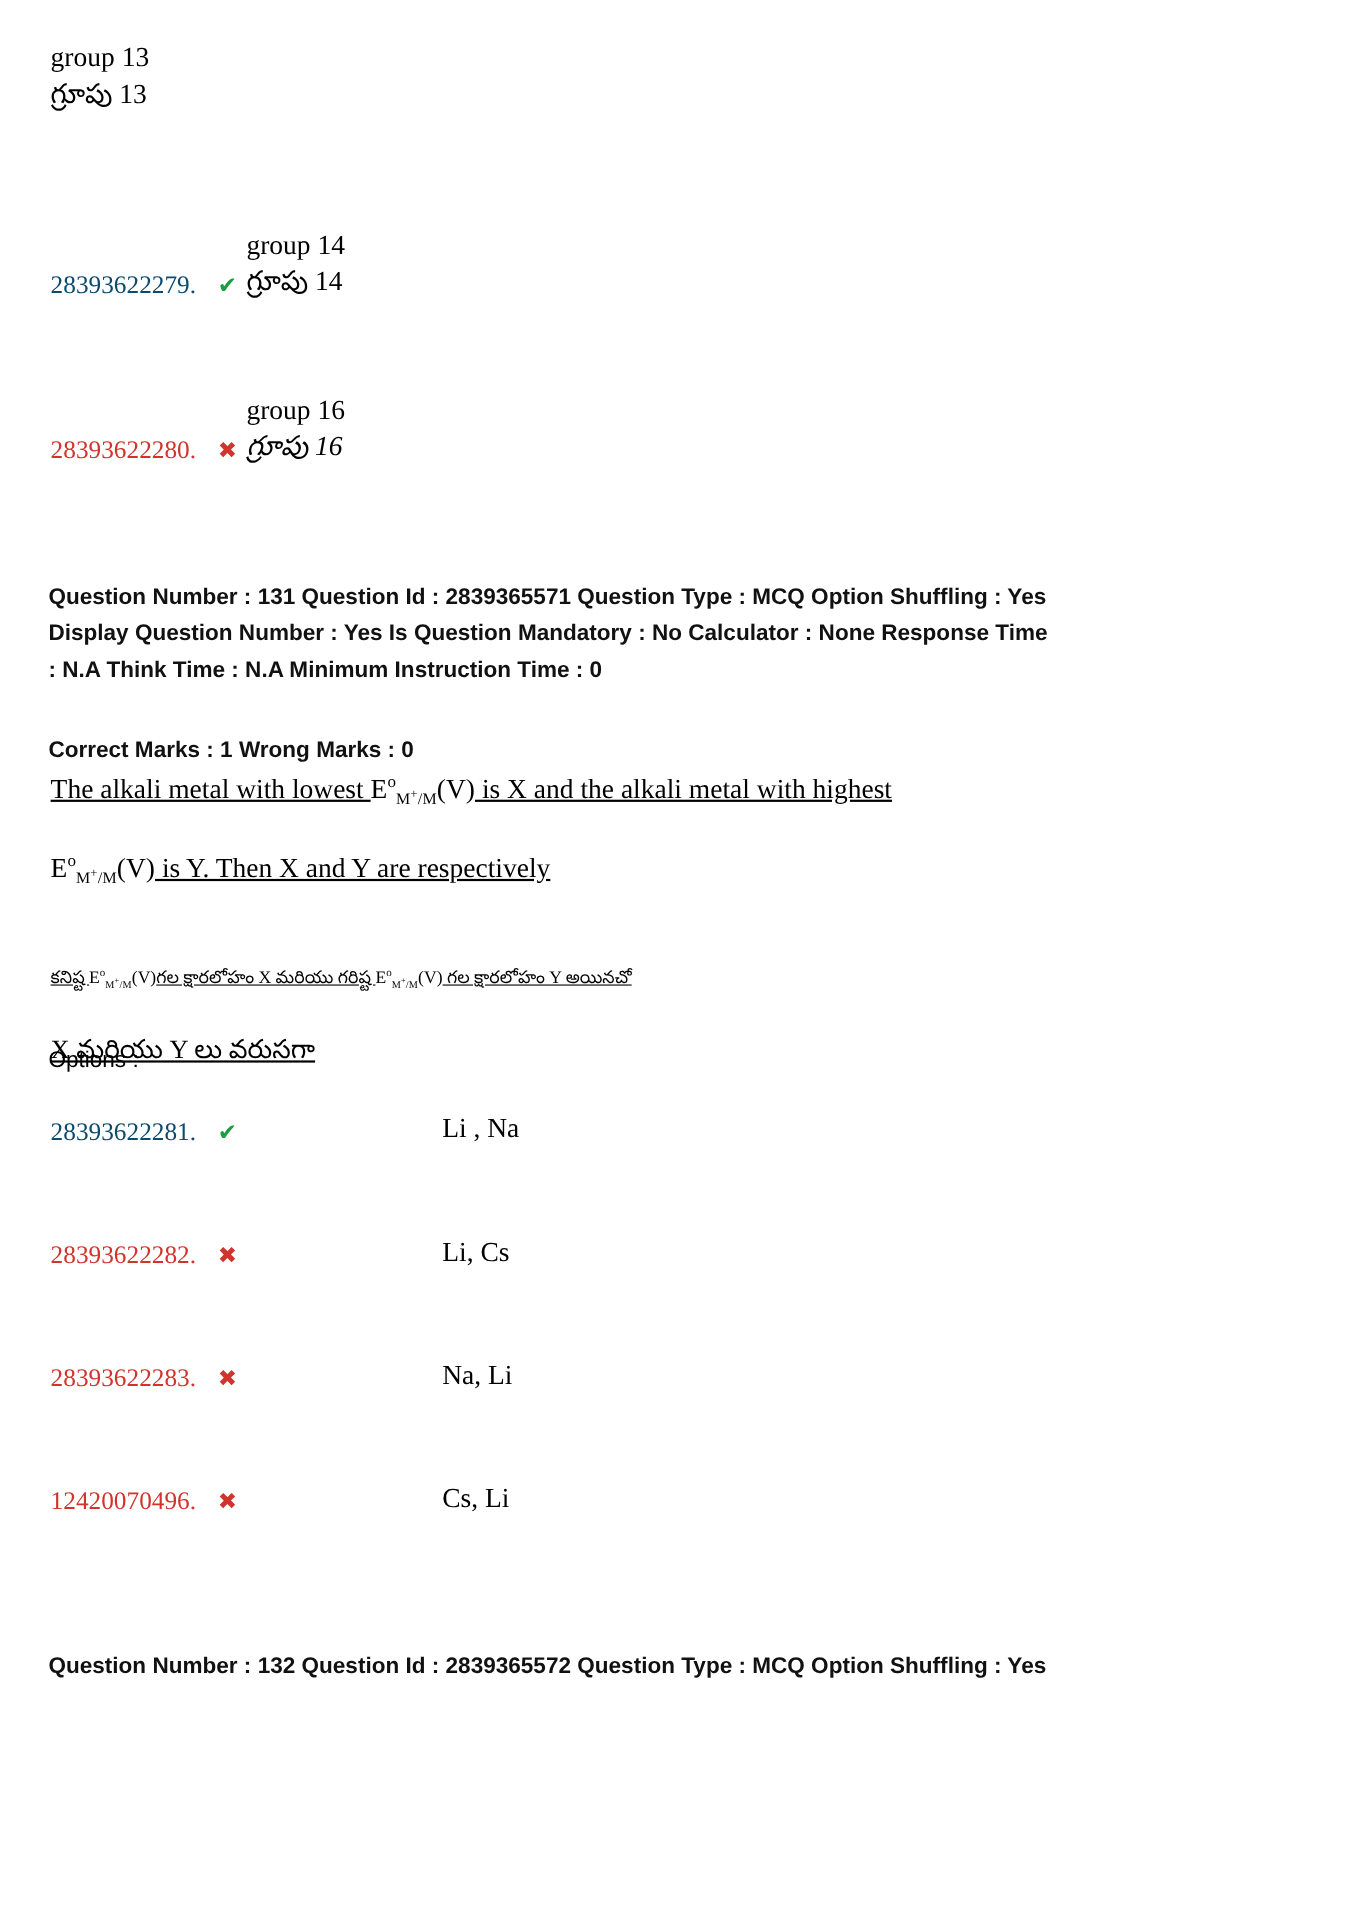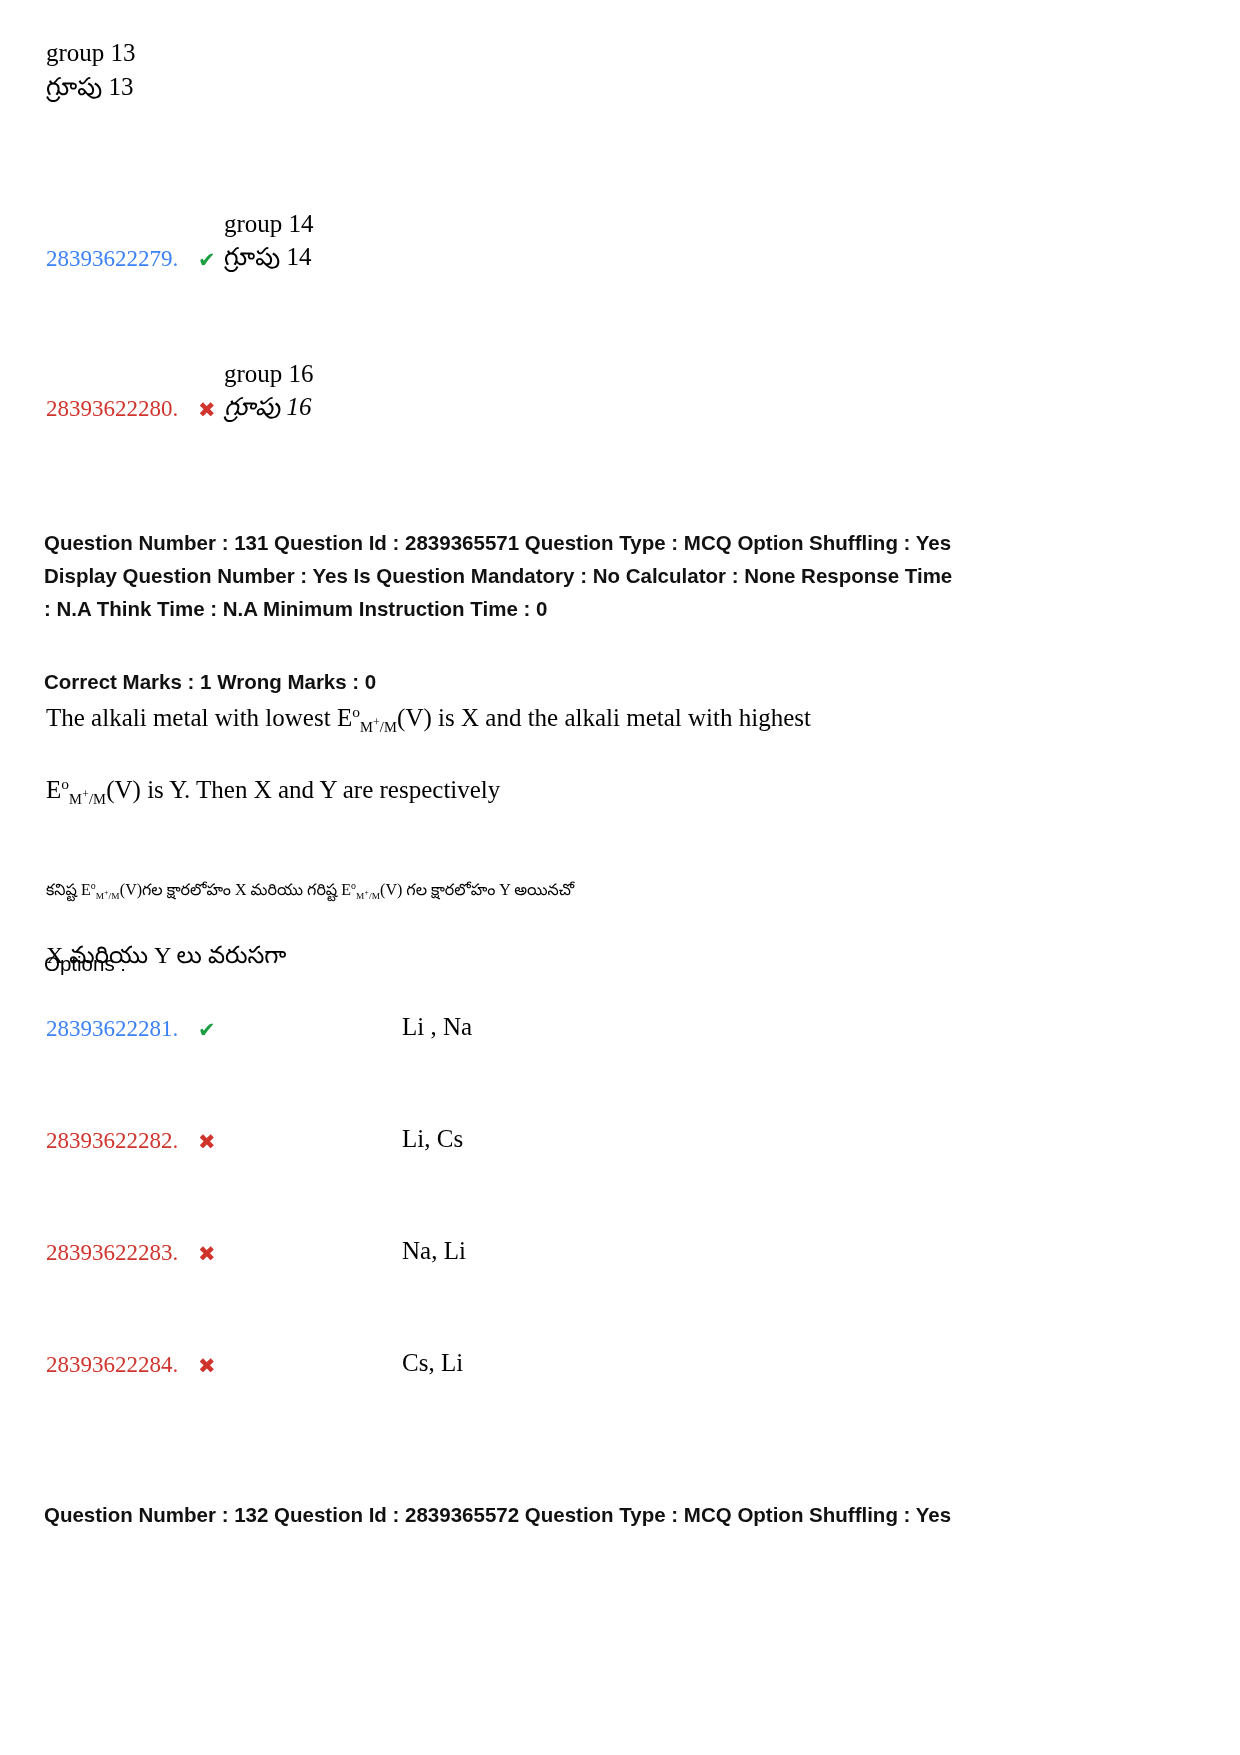--- a/index.html
+++ b/index.html
@@ -46,21 +46,21 @@
     margin-top: 26px;
   }
   .opt-id {
     font-family: "Liberation Serif", serif;
     font-size: 23px;
     position: absolute;
     left: 0;
     bottom: 2px;
     white-space: nowrap;
   }
-  .opt-id.correct { color: #3b82f6; }
+  .opt-id.correct { color: #0c4a6e; }
   .opt-id.wrong { color: #d0342c; }
   .mark {
     position: absolute;
     left: 152px;
     bottom: 2px;
     font-size: 21px;
     line-height: 1;
   }
   .mark.tick { color: #1a9e3f; }
   .mark.cross { color: #d0342c; }
@@ -93,21 +93,21 @@
 
   
   .qbody {
     position: absolute;
     left: 46px;
     width: 1150px;
     font-family: "Liberation Serif", serif;
     font-size: 25px;
     line-height: 1.45;
   }
-  .qline { margin-bottom: 26px; white-space: nowrap; }
+  .qline { margin-bottom: 26px; white-space: nowrap; text-decoration: underline; }
   .tel { font-size: 25px; }
 
   
   .eterm {
     display: inline-block;
     white-space: nowrap;
     vertical-align: baseline;
   }
   .eterm .e { font-family: "Liberation Serif", serif; }
   .eterm sup {
@@ -214,21 +214,21 @@
       <div class="opt-body" style="position:absolute;left:178px;bottom:68px;">Li, Cs</div>
     </div>
 
     <div class="opt-row" style="height:112px;margin-top:0;">
       <span class="opt-id wrong" style="bottom:70px;">28393622283.</span>
       <span class="mark cross" style="bottom:72px;">✖</span>
       <div class="opt-body" style="position:absolute;left:178px;bottom:68px;text-align:center;">Na, Li</div>
     </div>
 
     <div class="opt-row" style="height:112px;margin-top:0;">
-      <span class="opt-id wrong" style="bottom:70px;">28393622284.</span>
+      <span class="opt-id wrong" style="bottom:70px;">12420070496.</span>
       <span class="mark cross" style="bottom:72px;">✖</span>
       <div class="opt-body" style="position:absolute;left:178px;bottom:68px;">Cs, Li</div>
     </div>
   </div>
 
   <div class="bottom-meta meta" style="top:1498px;">
     <div>Question Number : 132 Question Id : 2839365572 Question Type : MCQ Option Shuffling : Yes</div>
   </div>
 
 </div>

